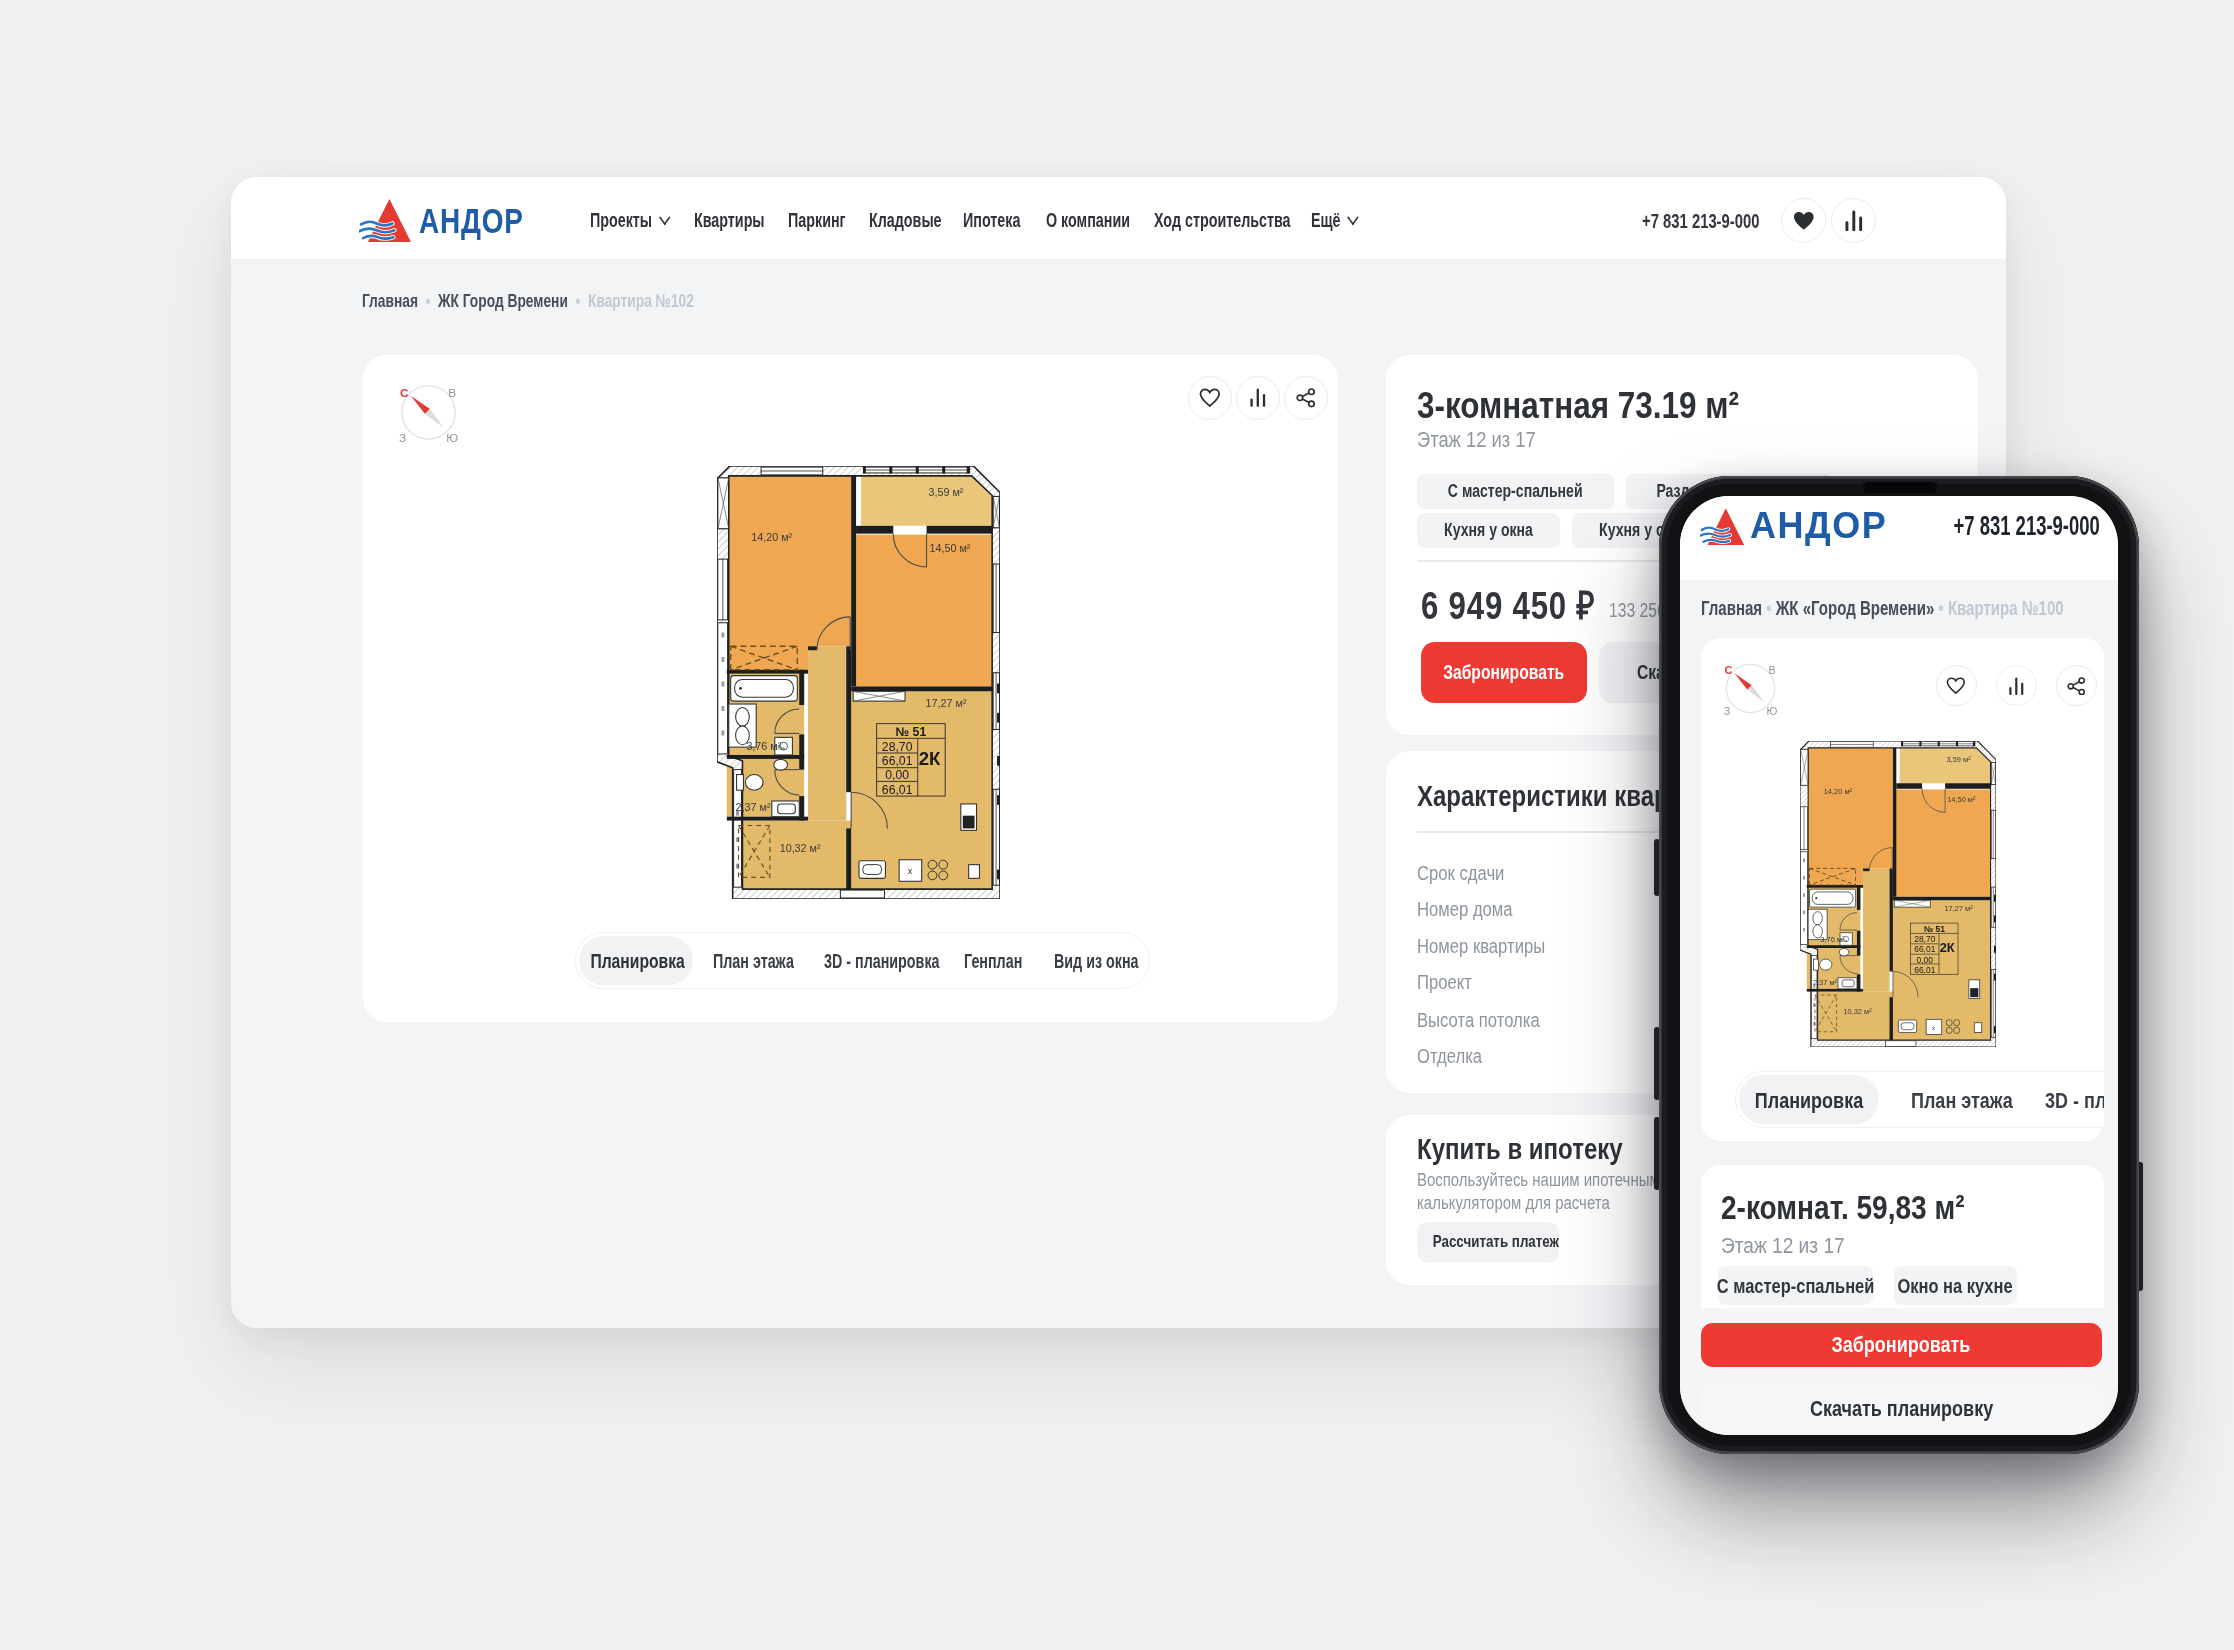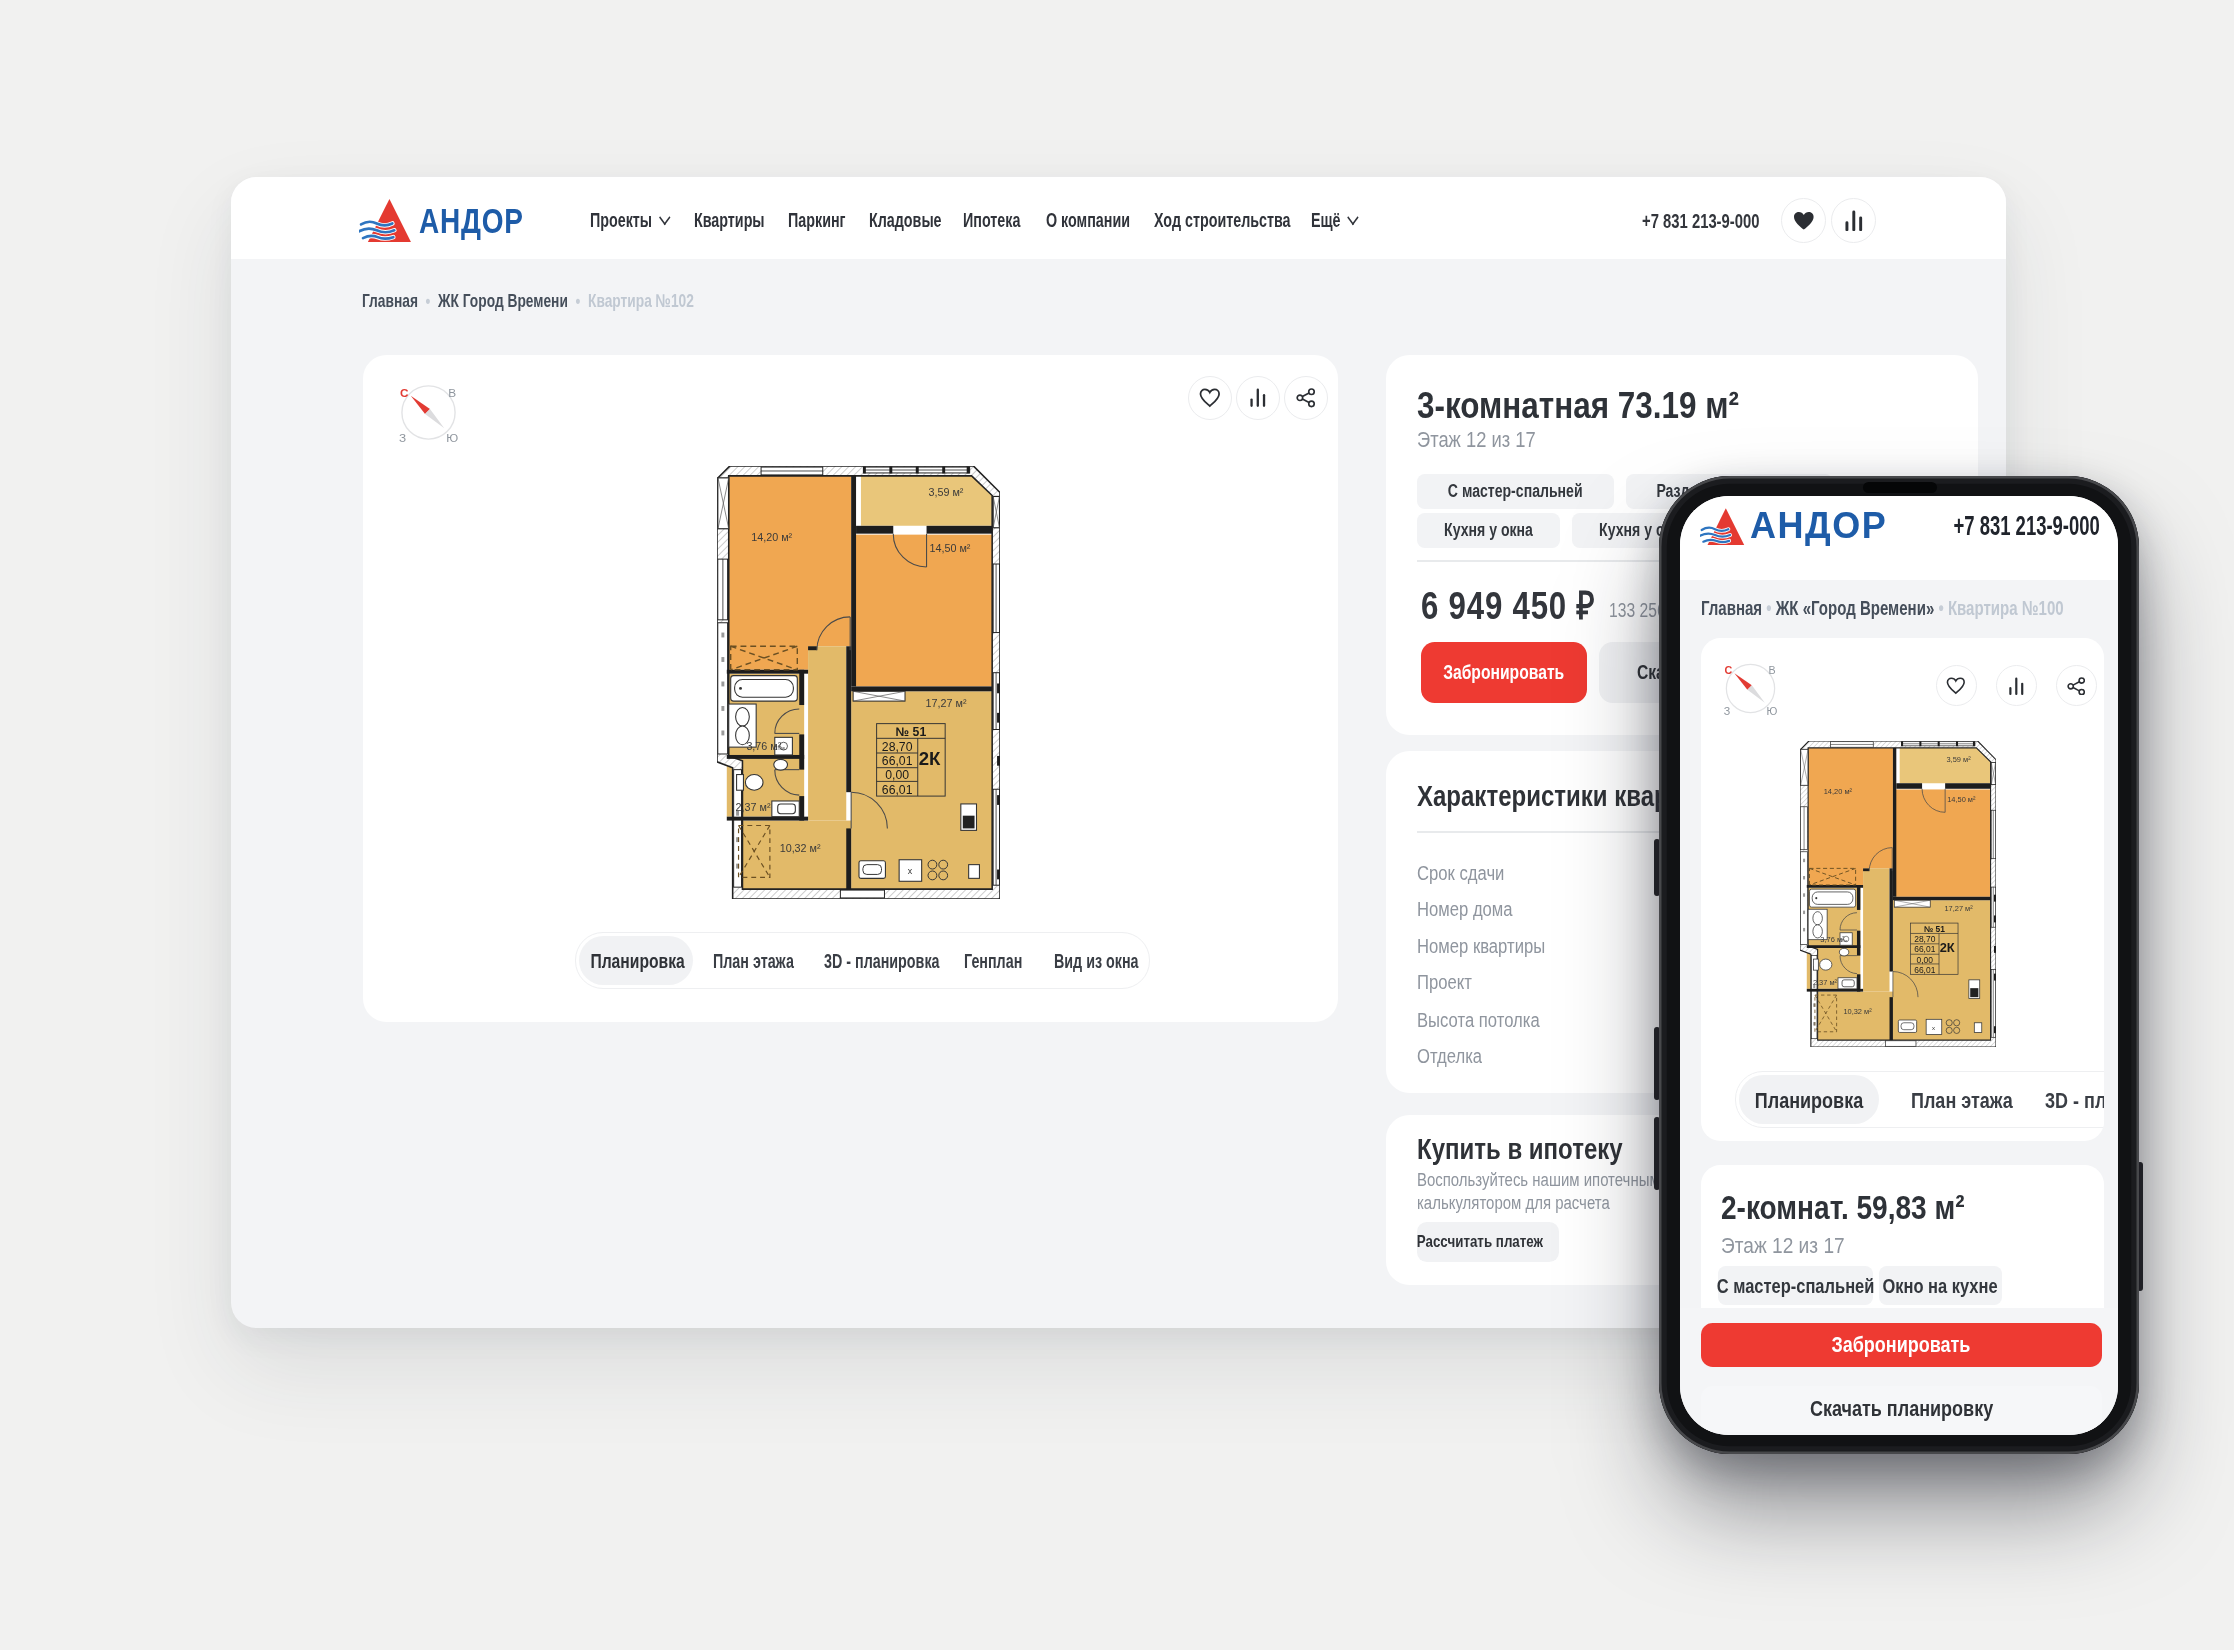--- a/index.html
+++ b/index.html
@@ -354,21 +354,21 @@
 <div class="abs graytxt sx85" style="left:1417px; top:862px; font-size:19.6px;">Срок сдачи</div>
 <div class="abs graytxt sx85" style="left:1417px; top:898px; font-size:19.6px;">Номер дома</div>
 <div class="abs graytxt sx85" style="left:1417px; top:935px; font-size:19.6px;">Номер квартиры</div>
 <div class="abs graytxt sx85" style="left:1417px; top:971px; font-size:19.6px;">Проект</div>
 <div class="abs graytxt sx85" style="left:1417px; top:1009px; font-size:19.6px;">Высота потолка</div>
 <div class="abs graytxt sx85" style="left:1417px; top:1045px; font-size:19.6px;">Отделка</div>
 
 <div class="abs card" style="left:1386px; top:1115px; width:592px; height:170px;"></div>
 <div class="abs sx" style="left:1417px; top:1132px; font-size:30px; font-weight:700; color:#2f3237;">Купить в ипотеку</div>
 <div class="abs graytxt" style="left:1417px; top:1169px; font-size:17.6px; line-height:22.5px; transform:scaleX(.85); transform-origin:0 0; white-space:nowrap;">Воспользуйтесь нашим ипотечным<br>калькулятором для расчета</div>
-<div class="abs graybtn" style="left:1417px; top:1222px; width:142px; height:40px; font-size:16.7px; border-radius:9.8px; display:flex; align-items:center; justify-content:flex-end;">
+<div class="abs graybtn" style="left:1417px; top:1222px; width:142px; height:40px; font-size:16.7px; border-radius:9.8px; display:flex; align-items:center; justify-content:flex-start;">
     <div class="sxc">Рассчитать платеж</div>
   </div>
 
 <div class="abs sidebtn" style="left:1654px; top:839px; width:5.9px; height:57px;"></div>
 <div class="abs sidebtn" style="left:1654px; top:1027px; width:5.9px; height:73px;"></div>
 <div class="abs sidebtn" style="left:1654px; top:1117px; width:5.9px; height:73px;"></div>
 <div class="abs sidebtn" style="left:2137px; top:1162px; width:5.9px; height:129px;"></div>
 <div class="abs" id="phone"></div>
 <div class="abs" id="screen">
 
@@ -431,21 +431,21 @@
     <div class="abs sx" style="left:210px; top:450px; font-size:22.5px; font-weight:600; color:#3a3e45;">План этажа</div>
     <div class="abs sx" style="left:344px; top:450px; font-size:22.5px; font-weight:600; color:#3a3e45;">3D - планировка</div>
   </div>
 
   <div class="abs card" style="left:20.6px; top:669px; width:403px; height:196px; border-radius:19.6px;"></div>
   <div class="abs sx85" style="left:41px; top:693px; font-size:33px; font-weight:700; color:#2e3238;">2-комнат. 59,83 м²</div>
   <div class="abs graytxt sx85" style="left:41px; top:737px; font-size:22.5px;">Этаж 12 из 17</div>
   <div class="abs tag" style="left:38px; top:770px; font-size:20.6px; height:39px; width:155px;">
       <div>С мастер-спальней</div>
     </div>
-  <div class="abs tag" style="left:199px; top:770px; font-size:20.6px; height:39px; width:123px;">
+  <div class="abs tag" style="left:214px; top:770px; font-size:20.6px; height:39px; width:123px;">
       <div>Окно на кухне</div>
     </div>
 
   <div class="abs" style="left:0; top:812px; width:441px; height:127px; background:rgba(243,244,246,.93);"></div>
   <div class="abs redbtn" style="left:20.6px; top:827px; width:401px; height:44px; font-size:22.5px; border-radius:11.8px; display:flex; align-items:center; justify-content:center;">
       <div class="sxc">Забронировать</div>
     </div>
   <div class="abs graybtn" style="left:20.6px; top:890px; width:401px; height:46px; font-size:22.5px; border-radius:11.8px; background:#f6f7f9; display:flex; align-items:center; justify-content:center;">
       <div class="sxc">Скачать планировку</div>
     </div>

